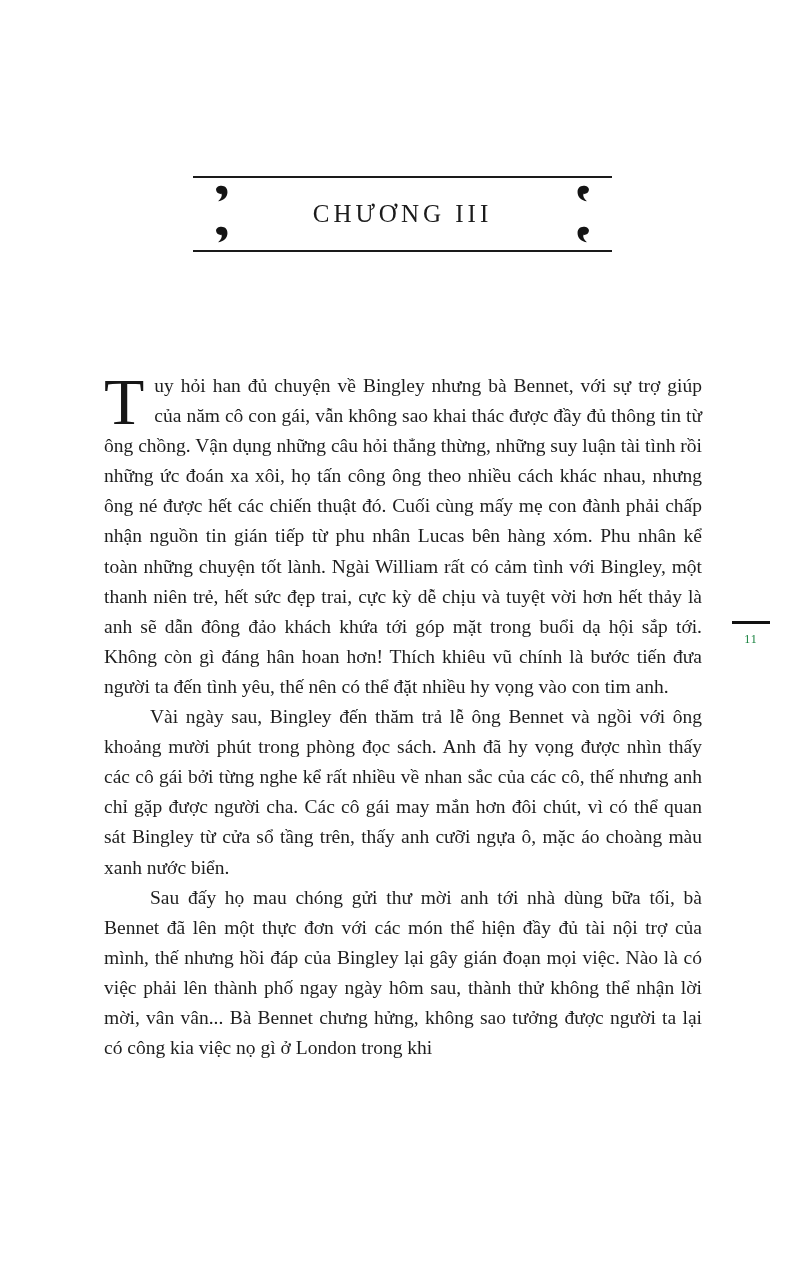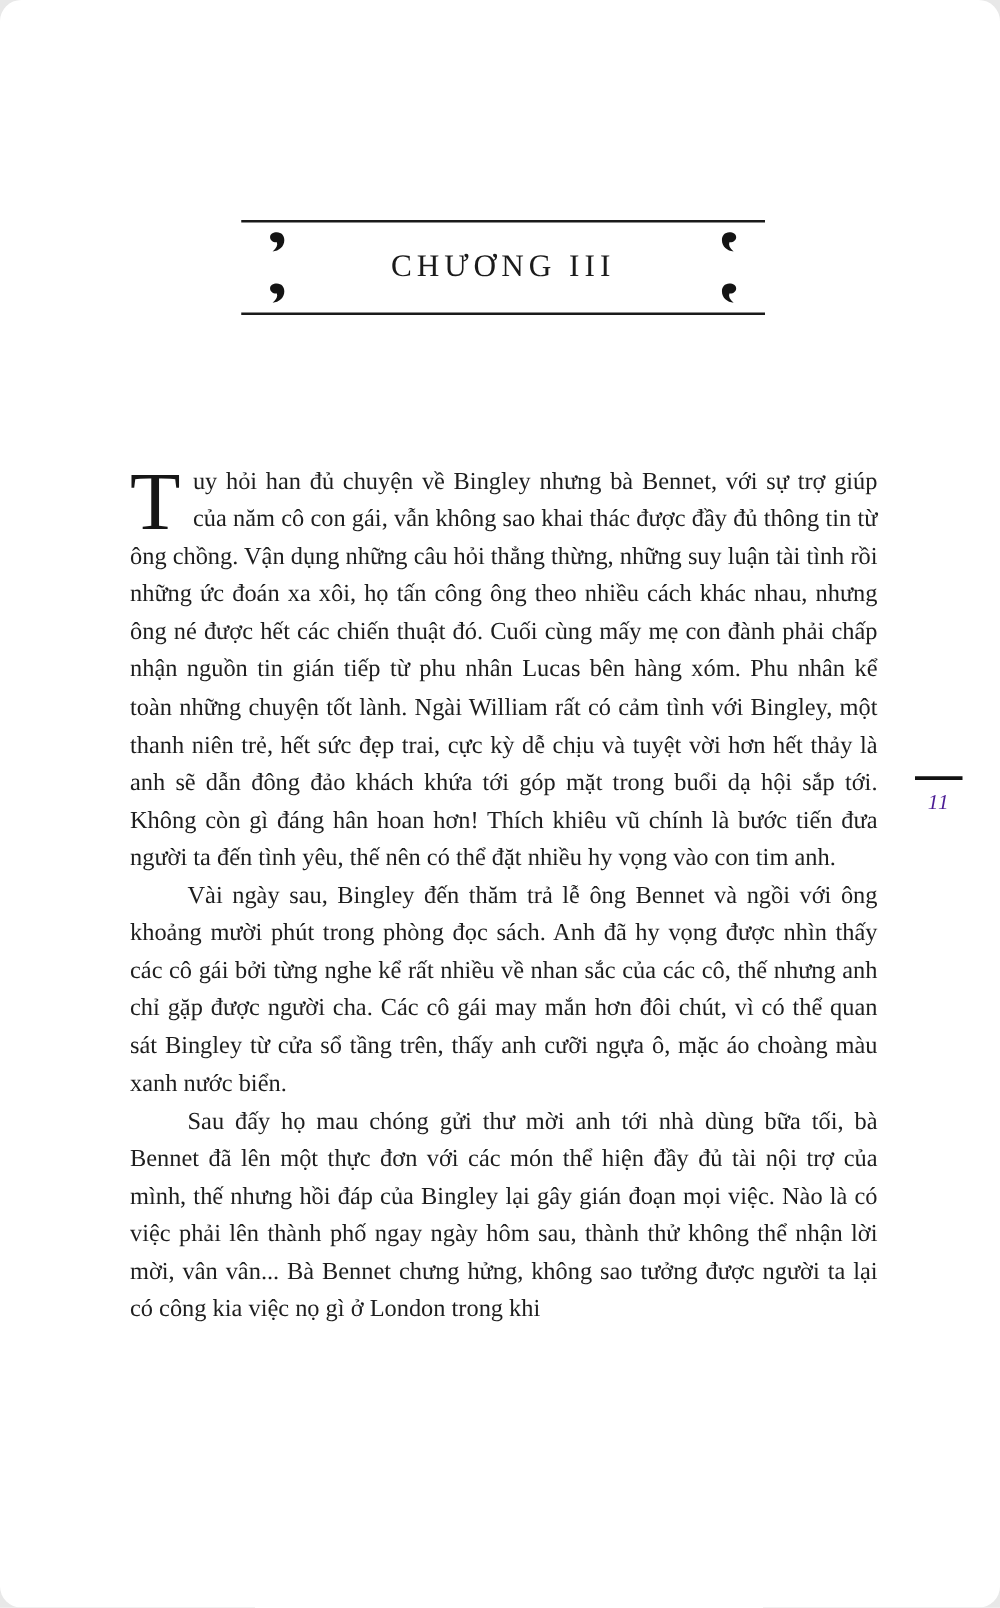--- a/index.html
+++ b/index.html
@@ -5,21 +5,20 @@
   html, body { margin: 0; padding: 0; background: #e8e8e8; }
   .page {
     position: relative;
     width: 800px;
     height: 1286px;
     margin: 0 auto;
     background: #ffffff;
     font-family: "Liberation Serif", "DejaVu Serif", serif;
     color: #1c1c1c;
     overflow: hidden;
-    border-radius: 17px;
   }
 
   
   .chapter-head {
     position: absolute;
     left: 193px;
     top: 176px;
     width: 419px;
     height: 76px;
     border-top: 2px solid #1a1a1a;
@@ -56,24 +55,23 @@
     width: 40px;
     text-align: center;
   }
   .folio-rule {
     width: 38px;
     height: 3px;
     background: #111;
     margin: 0 auto 8px auto;
   }
   .folio-num {
-    font-size: 17px;
+    font-size: 12px;
     letter-spacing: 1px;
-    color: #4c1d95;
-    font-style: italic;
+    color: #15803d;
   }
 
   
   .body-text {
     position: absolute;
     left: 104px;
     top: 371px;
     width: 598px;
     font-size: 19.5px;
     line-height: 30.1px;

